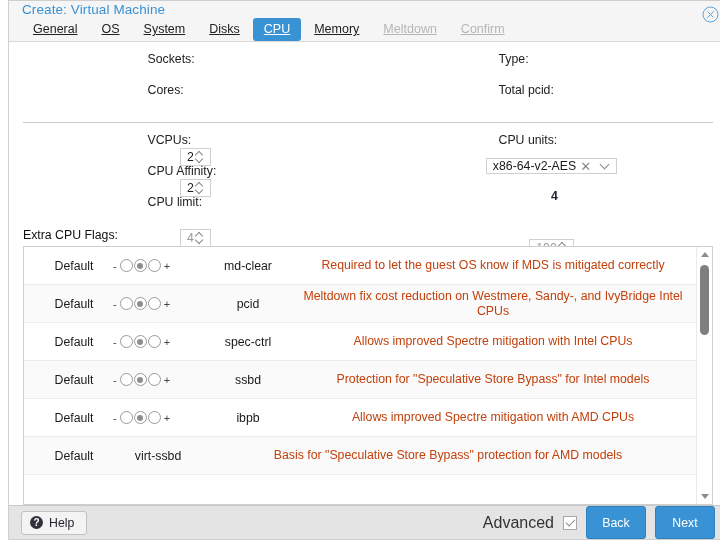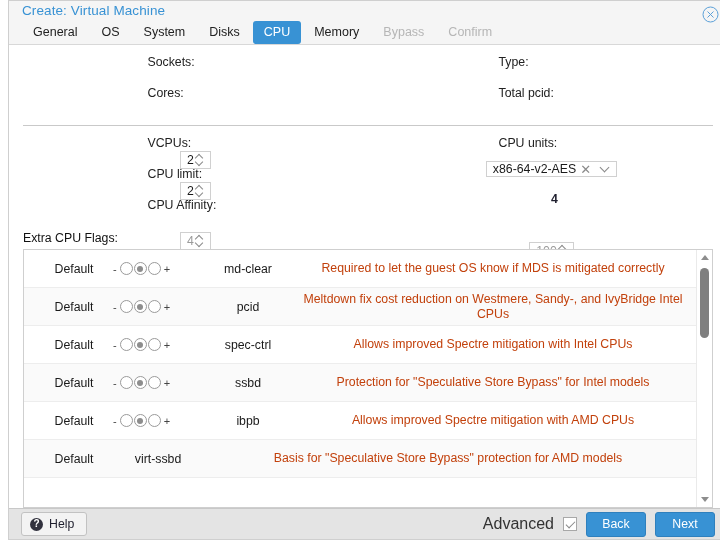--- a/index.html
+++ b/index.html
@@ -49,20 +49,21 @@
     padding-left: 13px;
     gap: 2px;
   }
   .tab {
     font-size: 12.5px;
     color: #222;
     padding: 4px 11px 5px 11px;
     border-radius: 3px;
     cursor: pointer;
     white-space: nowrap;
+    text-decoration: underline;
   }
   .tab.active {
     background: #3892d4;
     color: #ffffff;
     font-weight: normal;
   }
   .tab.disabled {
     color: #b6b6b6;
     cursor: default;
   }
@@ -281,21 +282,21 @@
   }
   .adv-check {
     width: 8px; height: 4px;
     border-left: 1.6px solid #8a8a8a;
     border-bottom: 1.6px solid #8a8a8a;
     transform: rotate(-45deg);
     position: relative; top: -1px;
   }
   .btn-nav {
     background: #3892d4; border: 1px solid #2f80bd;
-    color: #ffffff; height: 25px; min-width: 60px; padding: 0 14px;
+    color: #ffffff; height: 33px; min-width: 60px; padding: 0 14px;
   }
 </style>
 </head>
 <body>
 
 <div class="window">
 
   <div class="titlebar">
     <span class="title">Create: Virtual Machine</span>
     <span class="close-btn">
@@ -306,21 +307,21 @@
     </span>
   </div>
 
   <div class="tabbar">
     <div class="tab">General</div>
     <div class="tab">OS</div>
     <div class="tab">System</div>
     <div class="tab">Disks</div>
     <div class="tab active">CPU</div>
     <div class="tab">Memory</div>
-    <div class="tab disabled">Bypass</div>
+    <div class="tab disabled">Meltdown</div>
     <div class="tab disabled">Confirm</div>
   </div>
 
   <div class="content">
 
     <div class="fieldgrid">
       <div class="col">
 
         <div class="row">
           <span class="lbl">Sockets:</span>
@@ -374,34 +375,34 @@
           <div class="field">
             <span class="ph">4</span>
             <span class="spin">
               <span class="chev-up"></span>
               <span class="chev-dn"></span>
             </span>
           </div>
         </div>
 
         <div class="row">
+          <span class="lbl">CPU Affinity:</span>
+          <div class="field focused">
+            <span class="ph">All Cores</span>
+          </div>
+        </div>
+
+        <div class="row">
           <span class="lbl">CPU limit:</span>
           <div class="field">
             <span class="ph">unlimited</span>
             <span class="spin">
               <span class="chev-up"></span>
               <span class="chev-dn"></span>
             </span>
-          </div>
-        </div>
-
-        <div class="row">
-          <span class="lbl">CPU Affinity:</span>
-          <div class="field focused">
-            <span class="ph">All Cores</span>
           </div>
         </div>
 
       </div>
       <div class="col right">
 
         <div class="row">
           <span class="lbl">CPU units:</span>
           <div class="field">
             <span class="ph">100</span>

